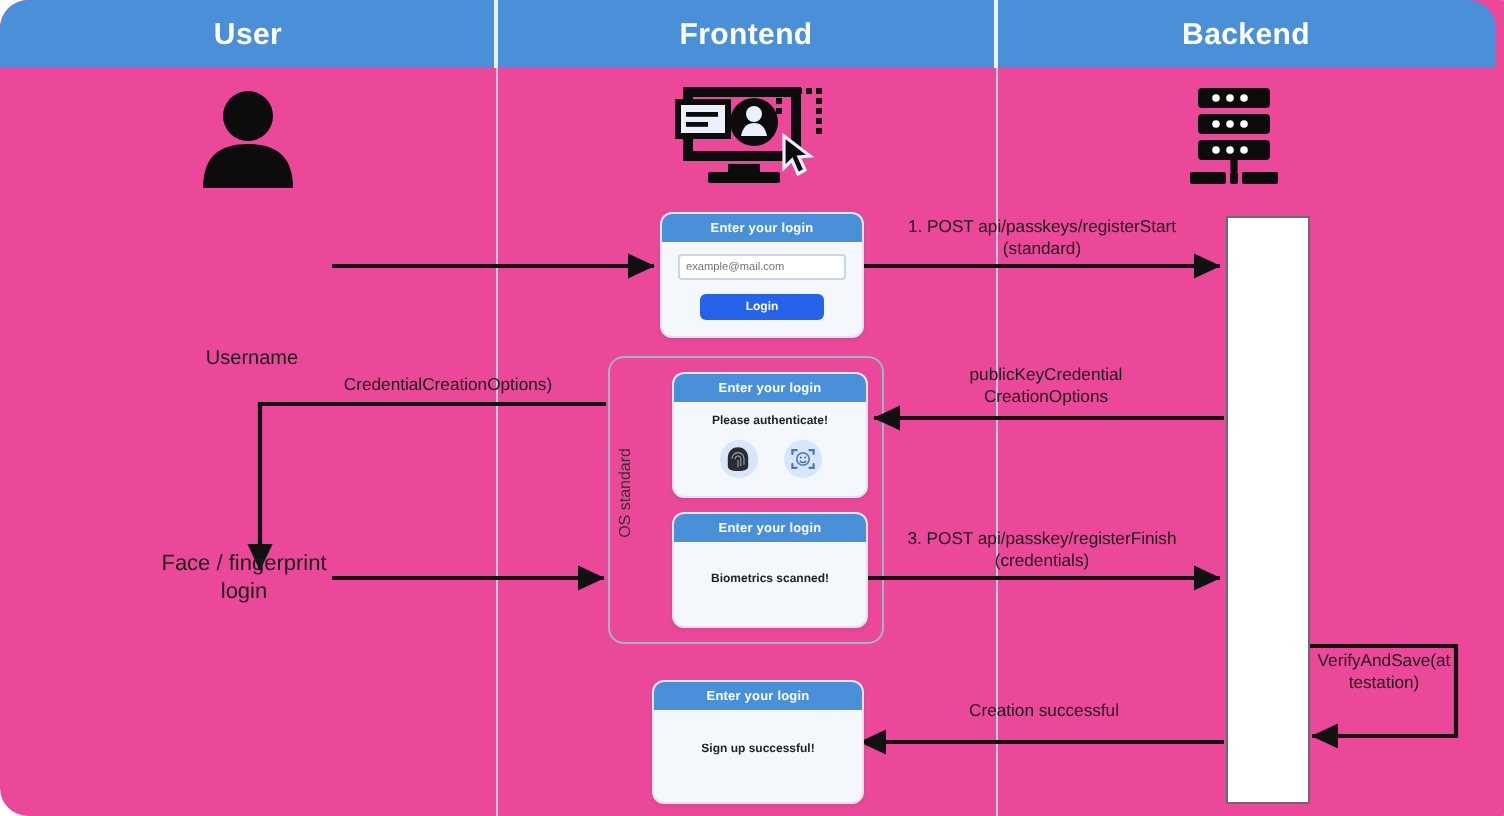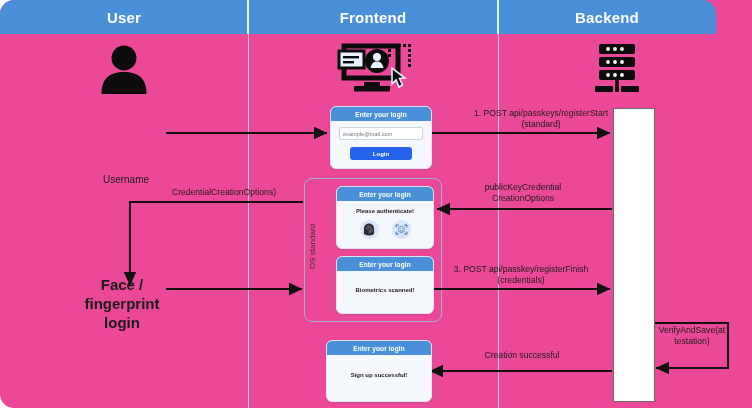--- a/index.html
+++ b/index.html
@@ -7,21 +7,21 @@
   #stage{position:relative;width:752px;height:408px;background:#ffffff;overflow:hidden;}
   #canvas{position:absolute;left:0;top:0;width:752px;height:408px;
           background:#ec4899;border-radius:14px;overflow:hidden;padding-left:12px;}
 
   
   .hdr{position:absolute;top:0;height:34px;background:#4a90d9;color:#fff;
        display:flex;align-items:center;justify-content:center;
        font-size:15px;font-weight:bold;letter-spacing:.2px;}
   .hdr.a{left:0;width:248px;border-top-left-radius:14px;}
   .hdr.b{left:248px;width:250px;}
-  .hdr.c{left:498px;width:218px;border-top-right-radius:14px;}
+  .hdr.c{left:498px;width:250px;border-top-right-radius:14px;}
   .hdr-sep{position:absolute;top:0;width:2px;height:34px;background:#eaf1fc;z-index:3;}
 
   
   .lane{position:absolute;top:34px;width:1px;height:374px;background:#b9cbe4;}
 
   
   .icon-wrap{position:absolute;}
 
   
   .activation{position:absolute;background:#ffffff;border:1px solid #6b6b6b;}
@@ -46,21 +46,21 @@
   
   .osbox{position:absolute;border:1px solid #9fb3cc;border-radius:8px;background:transparent;}
   .oslabel{position:absolute;font-size:8px;color:#333;
            writing-mode:vertical-rl;transform:rotate(180deg);
            white-space:nowrap;}
 
   
   svg.wires{position:absolute;left:0;top:0;width:752px;height:408px;overflow:visible;}
   .lbl{position:absolute;font-size:8.6px;color:#1b1b1b;text-align:center;line-height:1.25;}
   .lbl.l-username{font-size:10px;margin-top:48px;}
-  .lbl.l-face{font-size:15px;font-weight:bold;}
+  .lbl.l-face{font-size:11px;}
 </style>
 </head>
 <body>
 
 <div id="stage">
   <div id="canvas">
 
     <div class="hdr a">
       <span>User</span>
     </div>
@@ -165,21 +165,21 @@
 
       <line x1="432" y1="289" x2="610" y2="289" stroke="#111" stroke-width="2.1" marker-end="url(#ah)"></line>
 
       <polyline points="655,323 728,323 728,368 656,368" fill="none" stroke="#111" stroke-width="2.1" marker-end="url(#ah)"></polyline>
 
       <line x1="612" y1="371" x2="430" y2="371" stroke="#111" stroke-width="2.1" marker-end="url(#ah)"></line>
     </svg>
 
     <div class="lbl l-username" style="left:86px;top:126px;width:80px;">Username</div>
 
-    <div class="lbl" style="left:452px;top:108px;width:178px;">
+    <div class="lbl" style="left:432px;top:108px;width:178px;">
       <div>1. POST api/passkeys/registerStart</div>
       <div>(standard)</div>
     </div>
 
     <div class="lbl" style="left:437px;top:182px;width:172px;">
       <div>publicKeyCredential</div>
       <div>CreationOptions</div>
     </div>
 
     <div class="lbl" style="left:140px;top:187px;width:168px;">

